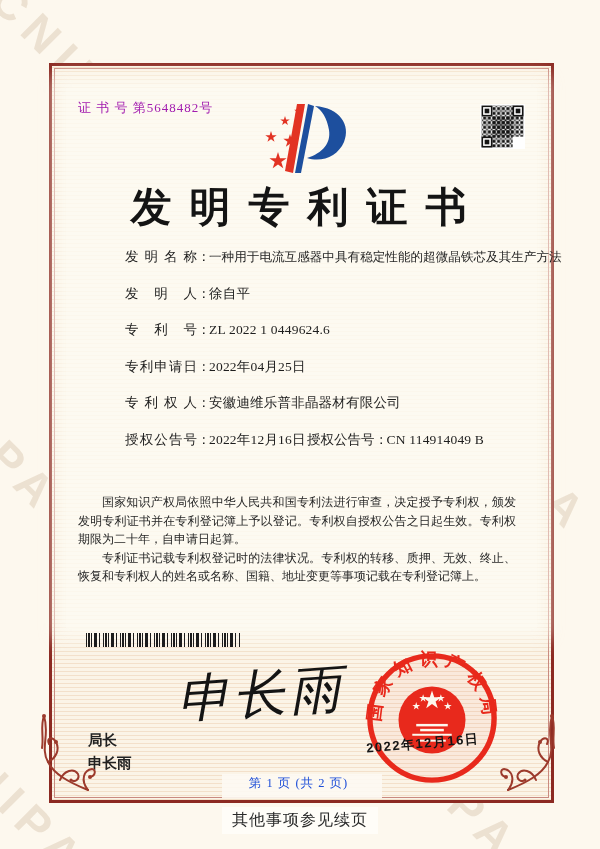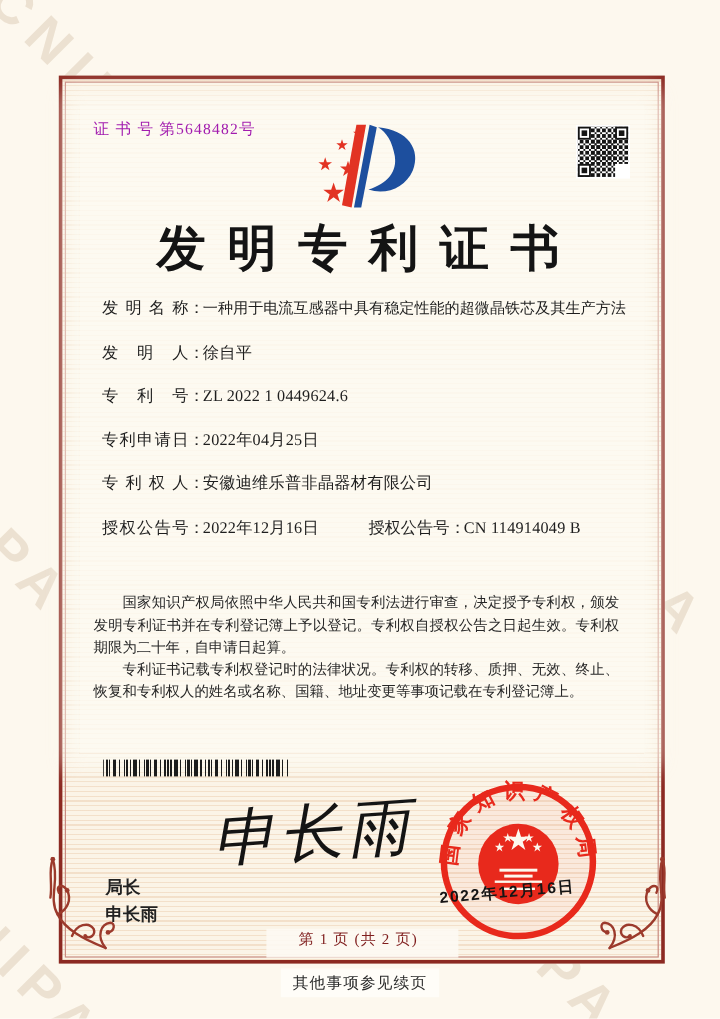--- a/index.html
+++ b/index.html
@@ -30,21 +30,21 @@
 
   .logo{position:absolute;left:196px;top:38px;}
   .qr{position:absolute;left:431px;top:41px;}
 
   .title{position:absolute;left:0;top:117px;width:100%;text-align:center;
          font-size:41px;font-weight:600;letter-spacing:18px;text-indent:18px;color:#141414;}
 
   .fields{position:absolute;left:36px;top:185px;width:440px;font-size:13.5px;color:#1e1e1e;}
   .frow{white-space:nowrap;height:15px;margin-bottom:21.5px;position:relative;}
   .flabel{display:inline-block;width:72px;text-align:justify;text-align-last:justify;
-          vertical-align:top;}
+          vertical-align:top;margin-left:40px;}
   .fcolon{display:inline-block;width:12px;}
   .fvalue{letter-spacing:0.2px;}
   .fvalue.long{font-size:12.6px;letter-spacing:0;}
   .fpair2{position:absolute;left:222px;top:0;}
 
   .paras{position:absolute;left:29px;top:430px;width:438px;font-size:12px;line-height:18.5px;
          color:#272727;text-align:justify;}
   .paras p{margin:0;text-indent:2em;}
 
   .barcode{position:absolute;left:37px;top:570px;width:154px;height:14px;
@@ -60,28 +60,28 @@
   .autograph{position:absolute;left:128px;top:596px;width:190px;font-size:52px;color:#141414;
          font-style:italic;transform:rotate(-4deg);letter-spacing:4px;white-space:nowrap;
          font-family:"DejaVu Serif",serif;}
 
   .seal{position:absolute;left:314px;top:586px;width:138px;height:138px;}
   .seal-date{position:absolute;left:317px;top:670px;width:150px;font-size:13px;font-weight:700;
          color:#151515;letter-spacing:1.5px;transform:rotate(-5deg);white-space:nowrap;
          font-family:"Liberation Sans","DejaVu Sans",sans-serif;}
 
   .page-no{position:absolute;left:0;top:712px;width:100%;text-align:center;
-         font-size:12.5px;color:#7f1d1d;letter-spacing:1px;}
+         font-size:12.5px;color:#1d4ed8;letter-spacing:1px;}
 
   .ornament{position:absolute;z-index:4;}
   .ornament.left{left:38px;top:714px;}
   .ornament.right{left:500px;top:714px;transform:scaleX(-1);}
 
   .foot-note{position:absolute;left:50%;top:807px;transform:translateX(-50%);
-         background:#fffdf8;padding:3px 10px;font-size:13px;color:#2a2a2a;
+         background:#fffdf8;padding:3px 10px;font-size:16px;color:#2a2a2a;
          letter-spacing:1px;z-index:3;}
 </style>
 </head>
 <body>
 
 <div class="sheet">
 
   <div class="wm" style="left:18px;top:-28px;">CNIPA</div>
   <div class="wm" style="left:150px;top:86px;">CNIPA</div>
   <div class="wm" style="left:345px;top:240px;">CNIPA</div>

